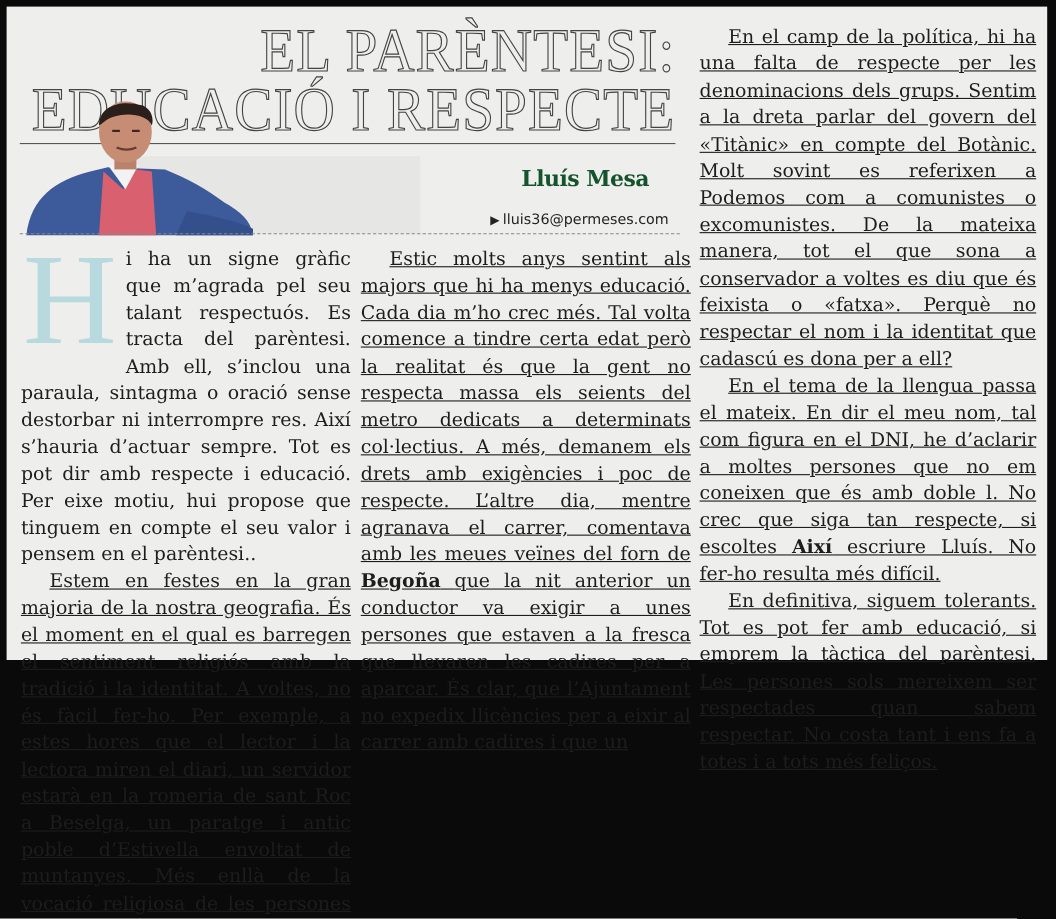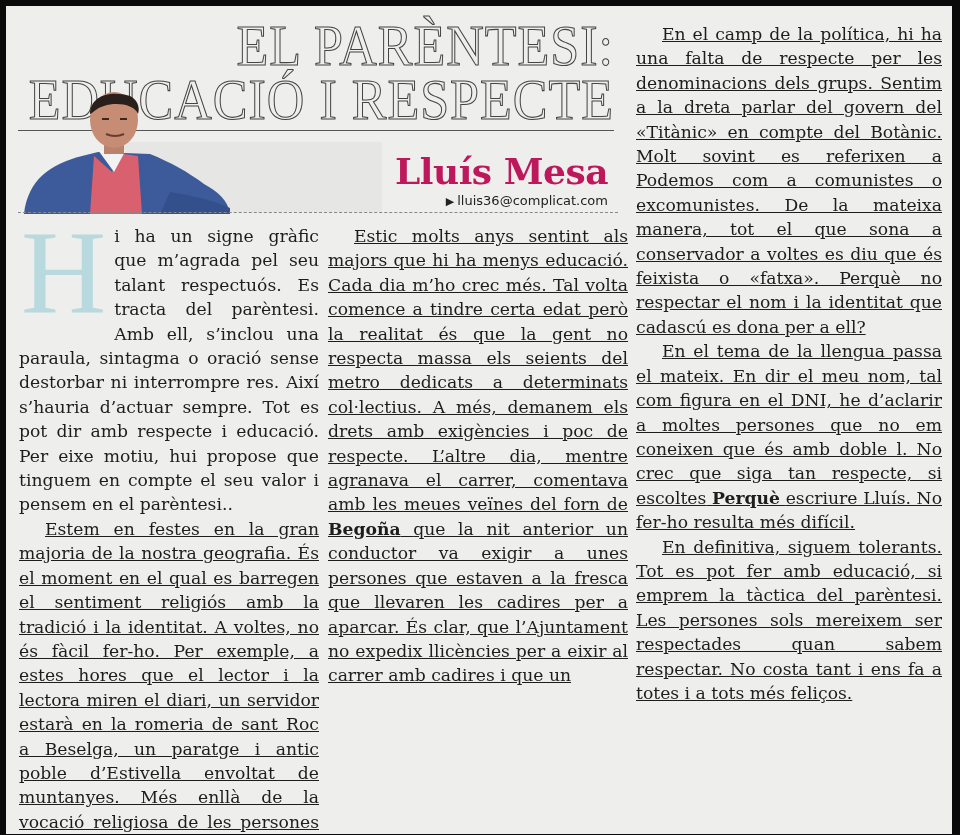--- a/index.html
+++ b/index.html
@@ -1,36 +1,36 @@
 <!DOCTYPE html>
 <html><head>
 <meta charset="utf-8">
 <style>
   html, body { margin: 0; padding: 0; }
   body {
     width: 960px; height: 835px; background: #0a0a0a; position: relative; overflow: hidden;
     font-family: "DejaVu Serif", "Liberation Serif", serif;
   }
   .page {
-    position: absolute; left: 6px; top: 6px; width: 946px; height: 828px;
+    position: absolute; left: 6px; top: 6px; width: 946px; height: 594px;
     background: #eeeeec; color: #1d1d1d;
   }
   .headline {
     position: absolute; right: 338px; top: 14px; text-align: right;
     font-family: "Liberation Serif", serif; font-weight: normal;
     color: transparent; -webkit-text-stroke: 1px #444;
     font-size: 52px; line-height: 50px; letter-spacing: 1px; transform: scaleY(1.08); transform-origin: top right;
   }
   .headline div { white-space: nowrap; }
   .rule { position: absolute; left: 12px; top: 124px; width: 596px; height: 1px; background: #555; }
   .photo-gap { position: absolute; left: 108px; top: 136px; width: 268px; height: 70px; background: #e6e6e4; }
   .photo { position: absolute; left: 14px; top: 86px; width: 212px; height: 122px; }
   .author {
-    position: absolute; right: 344px; top: 144px;
-    font-family: "DejaVu Serif", serif; font-weight: bold; font-size: 36px; color: #be185d; letter-spacing: -0.5px;
+    position: absolute; right: 362px; top: 144px;
+    font-family: "DejaVu Serif", serif; font-weight: bold; font-size: 20px; color: #14532d; letter-spacing: -0.5px;
   }
   .email { position: absolute; right: 344px; top: 187px; font-family: "DejaVu Sans", sans-serif; font-size: 13px; color: #222; }
   .email .tri { font-size: 11px; margin-right: 3px; }
   .dotted { position: absolute; left: 12px; top: 206px; width: 600px; border-top: 1px dashed #888; }
   .col {
     position: absolute; font-size: 17.2px; line-height: 24.4px; text-align: justify; hyphens: manual;
   }
   .col p { margin: 0; }
   .col p.indent { text-indent: 26px; text-decoration: underline; }
   .c1 { left: 13px; top: 218px; width: 300px; }
@@ -71,33 +71,33 @@
 
     <rect x="82" y="26" width="7" height="2" fill="#3a2720"></rect>
     <rect x="100" y="26" width="7" height="2" fill="#3a2720"></rect>
     <path d="M86 42 Q 95 46 104 42" stroke="#6a3a2e" stroke-width="2" fill="none"></path>
 
     <path d="M150 100 C 172 104, 194 108, 210 116 L 210 122 L 140 122 Z" fill="#34508c"></path>
   </svg>
 
   <div class="author">Lluís Mesa</div>
   <div class="email">
-    <span class="tri">▶</span><span>lluis36@complicat.com</span>
+    <span class="tri">▶</span><span>lluis36@permeses.com</span>
   </div>
 
   <div class="dotted"></div>
 
   <div class="col c1">
     <p><span class="dropcap">H</span><span>i ha un signe gràfic que m’agrada pel seu talant respectuós. Es tracta del parèntesi. Amb ell, s’inclou una paraula, sintagma o oració sense destorbar ni interrompre res. Així s’hauria d’actuar sempre. Tot es pot dir amb respecte i educació. Per eixe motiu, hui propose que tinguem en compte el seu valor i pensem en el parèntesi..</span></p>
     <p class="indent">Estem en festes en la gran majoria de la nostra geografia. És el moment en el qual es barregen el sentiment religiós amb la tradició i la identitat. A voltes, no és fàcil fer-ho. Per exemple, a estes hores que el lector i la lectora miren el diari, un servidor estarà en la romeria de sant Roc a Beselga, un paratge i antic poble d’Estivella envoltat de muntanyes. Més enllà de la vocació religiosa de les persones assistents, es demostrarà</p>
   </div>
 
   <div class="col c2">
     <p class="indent"><span>Estic molts anys sentint als majors que hi ha menys educació. Cada dia m’ho crec més. Tal volta comence a tindre certa edat però la realitat és que la gent no respecta massa els seients del metro dedicats a determinats col·lectius. A més, demanem els drets amb exigències i poc de respecte. L’altre dia, mentre agranava el carrer, comentava amb les meues veïnes del forn de</span> <b>Begoña</b> <span>que la nit anterior un conductor va exigir a unes persones que estaven a la fresca que llevaren les cadires per a aparcar. És clar, que l’Ajuntament no expedix llicències per a eixir al carrer amb cadires i que un</span></p>
   </div>
 
   <div class="col c3">
     <p class="indent">En el camp de la política, hi ha una falta de respecte per les denominacions dels grups. Sentim a la dreta parlar del govern del «Titànic» en compte del Botànic. Molt sovint es referixen a Podemos com a comunistes o excomunistes. De la mateixa manera, tot el que sona a conservador a voltes es diu que és feixista o «fatxa». Perquè no respectar el nom i la identitat que cadascú es dona per a ell?</p>
-    <p class="indent"><span>En el tema de la llengua passa el mateix. En dir el meu nom, tal com figura en el DNI, he d’aclarir a moltes persones que no em coneixen que és amb doble l. No crec que siga tan respecte, si escoltes</span> <b>Perquè</b> <span>escriure Lluís. No fer-ho resulta més difícil.</span></p>
+    <p class="indent"><span>En el tema de la llengua passa el mateix. En dir el meu nom, tal com figura en el DNI, he d’aclarir a moltes persones que no em coneixen que és amb doble l. No crec que siga tan respecte, si escoltes</span> <b>Així</b> <span>escriure Lluís. No fer-ho resulta més difícil.</span></p>
     <p class="indent">En definitiva, siguem tolerants. Tot es pot fer amb educació, si emprem la tàctica del parèntesi. Les persones sols mereixem ser respectades quan sabem respectar. No costa tant i ens fa a totes i a tots més feliços.</p>
   </div>
 
 </div>
 
 </body></html>

